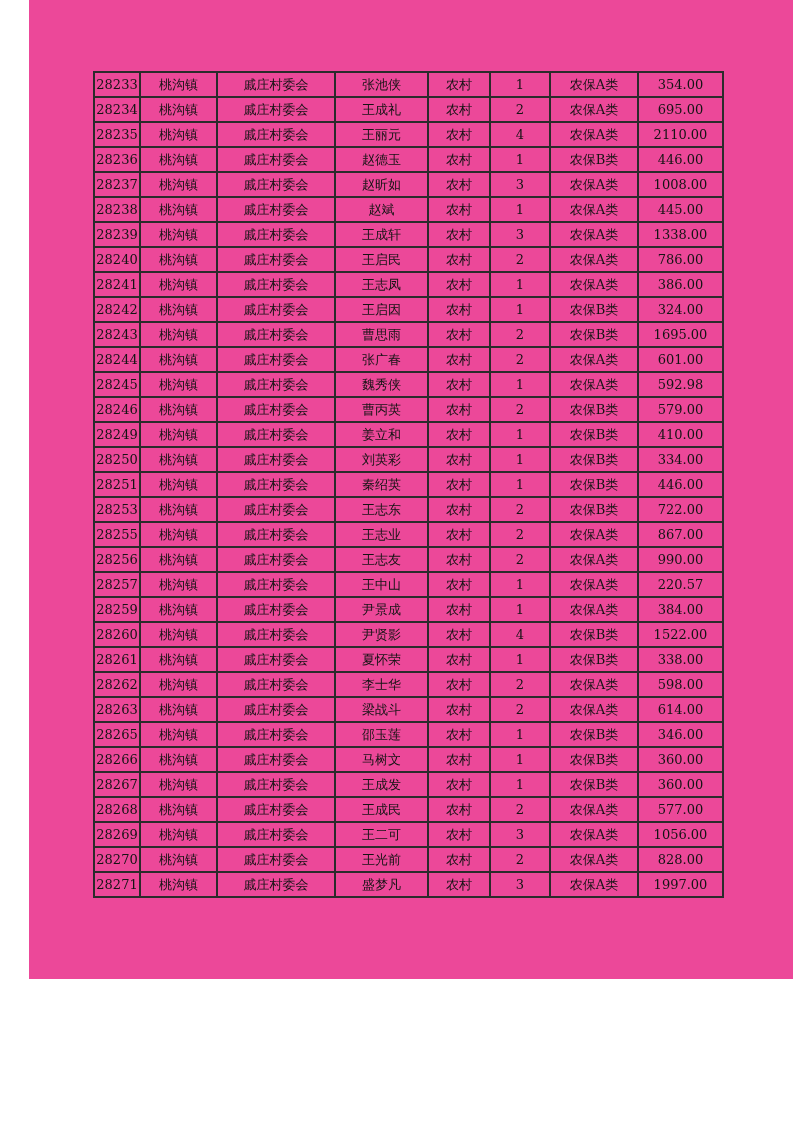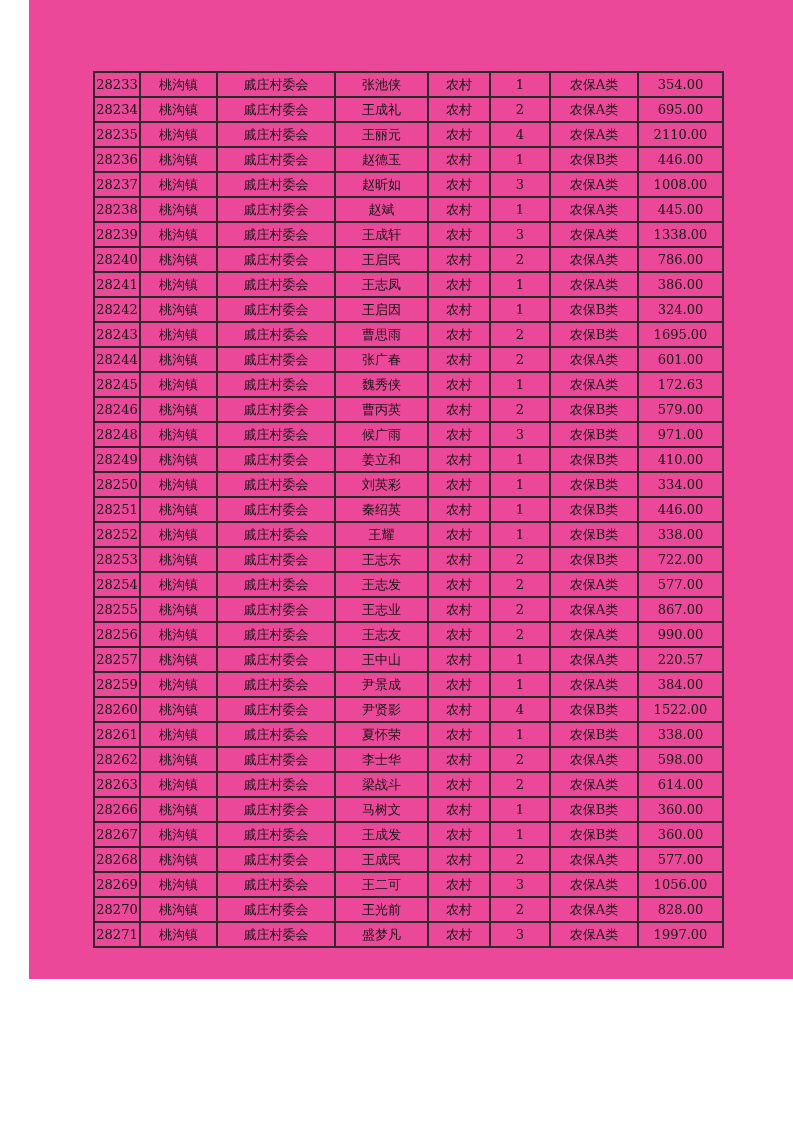--- a/index.html
+++ b/index.html
@@ -182,43 +182,33 @@
           <td>601.00</td>
         </tr>
         <tr>
           <td>28245</td>
           <td>桃沟镇</td>
           <td>戚庄村委会</td>
           <td>魏秀侠</td>
           <td>农村</td>
           <td>1</td>
           <td>农保A类</td>
-          <td>172.63</td>
+          <td>592.98</td>
         </tr>
         <tr>
           <td>28246</td>
           <td>桃沟镇</td>
           <td>戚庄村委会</td>
           <td>曹丙英</td>
           <td>农村</td>
           <td>2</td>
           <td>农保B类</td>
           <td>579.00</td>
         </tr>
         <tr>
-          <td>28248</td>
-          <td>桃沟镇</td>
-          <td>戚庄村委会</td>
-          <td>候广雨</td>
-          <td>农村</td>
-          <td>3</td>
-          <td>农保B类</td>
-          <td>971.00</td>
-        </tr>
-        <tr>
           <td>28249</td>
           <td>桃沟镇</td>
           <td>戚庄村委会</td>
           <td>姜立和</td>
           <td>农村</td>
           <td>1</td>
           <td>农保B类</td>
           <td>410.00</td>
         </tr>
         <tr>
@@ -235,128 +225,118 @@
           <td>28251</td>
           <td>桃沟镇</td>
           <td>戚庄村委会</td>
           <td>秦绍英</td>
           <td>农村</td>
           <td>1</td>
           <td>农保B类</td>
           <td>446.00</td>
         </tr>
         <tr>
-          <td>28252</td>
-          <td>桃沟镇</td>
-          <td>戚庄村委会</td>
-          <td>王耀</td>
+          <td>28253</td>
+          <td>桃沟镇</td>
+          <td>戚庄村委会</td>
+          <td>王志东</td>
+          <td>农村</td>
+          <td>2</td>
+          <td>农保B类</td>
+          <td>722.00</td>
+        </tr>
+        <tr>
+          <td>28255</td>
+          <td>桃沟镇</td>
+          <td>戚庄村委会</td>
+          <td>王志业</td>
+          <td>农村</td>
+          <td>2</td>
+          <td>农保A类</td>
+          <td>867.00</td>
+        </tr>
+        <tr>
+          <td>28256</td>
+          <td>桃沟镇</td>
+          <td>戚庄村委会</td>
+          <td>王志友</td>
+          <td>农村</td>
+          <td>2</td>
+          <td>农保A类</td>
+          <td>990.00</td>
+        </tr>
+        <tr>
+          <td>28257</td>
+          <td>桃沟镇</td>
+          <td>戚庄村委会</td>
+          <td>王中山</td>
+          <td>农村</td>
+          <td>1</td>
+          <td>农保A类</td>
+          <td>220.57</td>
+        </tr>
+        <tr>
+          <td>28259</td>
+          <td>桃沟镇</td>
+          <td>戚庄村委会</td>
+          <td>尹景成</td>
+          <td>农村</td>
+          <td>1</td>
+          <td>农保A类</td>
+          <td>384.00</td>
+        </tr>
+        <tr>
+          <td>28260</td>
+          <td>桃沟镇</td>
+          <td>戚庄村委会</td>
+          <td>尹贤影</td>
+          <td>农村</td>
+          <td>4</td>
+          <td>农保B类</td>
+          <td>1522.00</td>
+        </tr>
+        <tr>
+          <td>28261</td>
+          <td>桃沟镇</td>
+          <td>戚庄村委会</td>
+          <td>夏怀荣</td>
           <td>农村</td>
           <td>1</td>
           <td>农保B类</td>
           <td>338.00</td>
         </tr>
         <tr>
-          <td>28253</td>
-          <td>桃沟镇</td>
-          <td>戚庄村委会</td>
-          <td>王志东</td>
-          <td>农村</td>
-          <td>2</td>
-          <td>农保B类</td>
-          <td>722.00</td>
-        </tr>
-        <tr>
-          <td>28254</td>
-          <td>桃沟镇</td>
-          <td>戚庄村委会</td>
-          <td>王志发</td>
-          <td>农村</td>
-          <td>2</td>
-          <td>农保A类</td>
-          <td>577.00</td>
-        </tr>
-        <tr>
-          <td>28255</td>
-          <td>桃沟镇</td>
-          <td>戚庄村委会</td>
-          <td>王志业</td>
-          <td>农村</td>
-          <td>2</td>
-          <td>农保A类</td>
-          <td>867.00</td>
-        </tr>
-        <tr>
-          <td>28256</td>
-          <td>桃沟镇</td>
-          <td>戚庄村委会</td>
-          <td>王志友</td>
-          <td>农村</td>
-          <td>2</td>
-          <td>农保A类</td>
-          <td>990.00</td>
-        </tr>
-        <tr>
-          <td>28257</td>
-          <td>桃沟镇</td>
-          <td>戚庄村委会</td>
-          <td>王中山</td>
-          <td>农村</td>
-          <td>1</td>
-          <td>农保A类</td>
-          <td>220.57</td>
-        </tr>
-        <tr>
-          <td>28259</td>
-          <td>桃沟镇</td>
-          <td>戚庄村委会</td>
-          <td>尹景成</td>
-          <td>农村</td>
-          <td>1</td>
-          <td>农保A类</td>
-          <td>384.00</td>
-        </tr>
-        <tr>
-          <td>28260</td>
-          <td>桃沟镇</td>
-          <td>戚庄村委会</td>
-          <td>尹贤影</td>
-          <td>农村</td>
-          <td>4</td>
-          <td>农保B类</td>
-          <td>1522.00</td>
-        </tr>
-        <tr>
-          <td>28261</td>
-          <td>桃沟镇</td>
-          <td>戚庄村委会</td>
-          <td>夏怀荣</td>
-          <td>农村</td>
-          <td>1</td>
-          <td>农保B类</td>
-          <td>338.00</td>
-        </tr>
-        <tr>
           <td>28262</td>
           <td>桃沟镇</td>
           <td>戚庄村委会</td>
           <td>李士华</td>
           <td>农村</td>
           <td>2</td>
           <td>农保A类</td>
           <td>598.00</td>
         </tr>
         <tr>
           <td>28263</td>
           <td>桃沟镇</td>
           <td>戚庄村委会</td>
           <td>梁战斗</td>
           <td>农村</td>
           <td>2</td>
           <td>农保A类</td>
           <td>614.00</td>
+        </tr>
+        <tr>
+          <td>28265</td>
+          <td>桃沟镇</td>
+          <td>戚庄村委会</td>
+          <td>邵玉莲</td>
+          <td>农村</td>
+          <td>1</td>
+          <td>农保B类</td>
+          <td>346.00</td>
         </tr>
         <tr>
           <td>28266</td>
           <td>桃沟镇</td>
           <td>戚庄村委会</td>
           <td>马树文</td>
           <td>农村</td>
           <td>1</td>
           <td>农保B类</td>
           <td>360.00</td>

